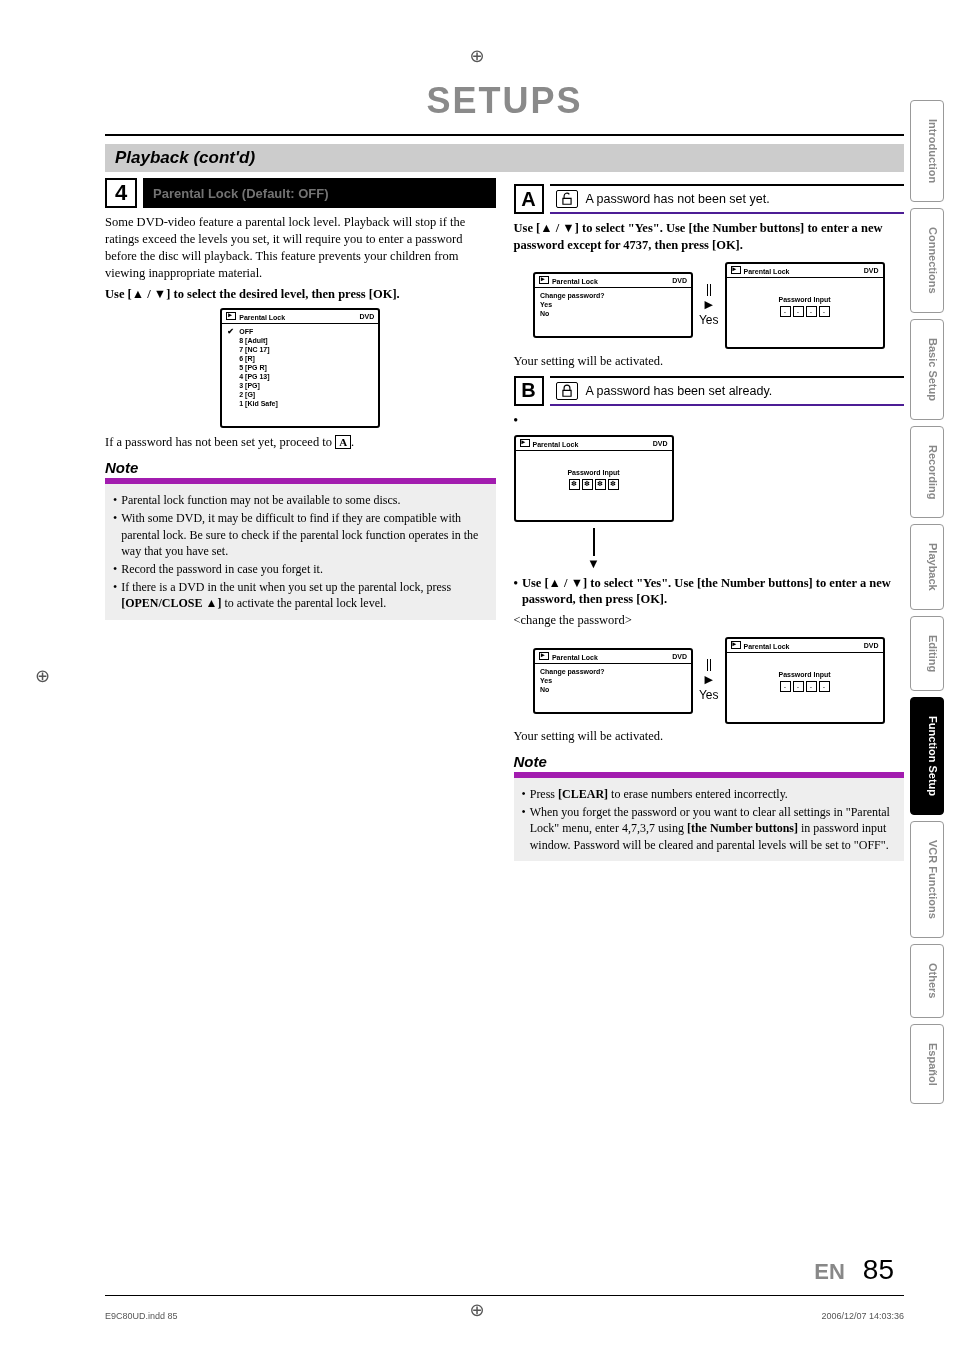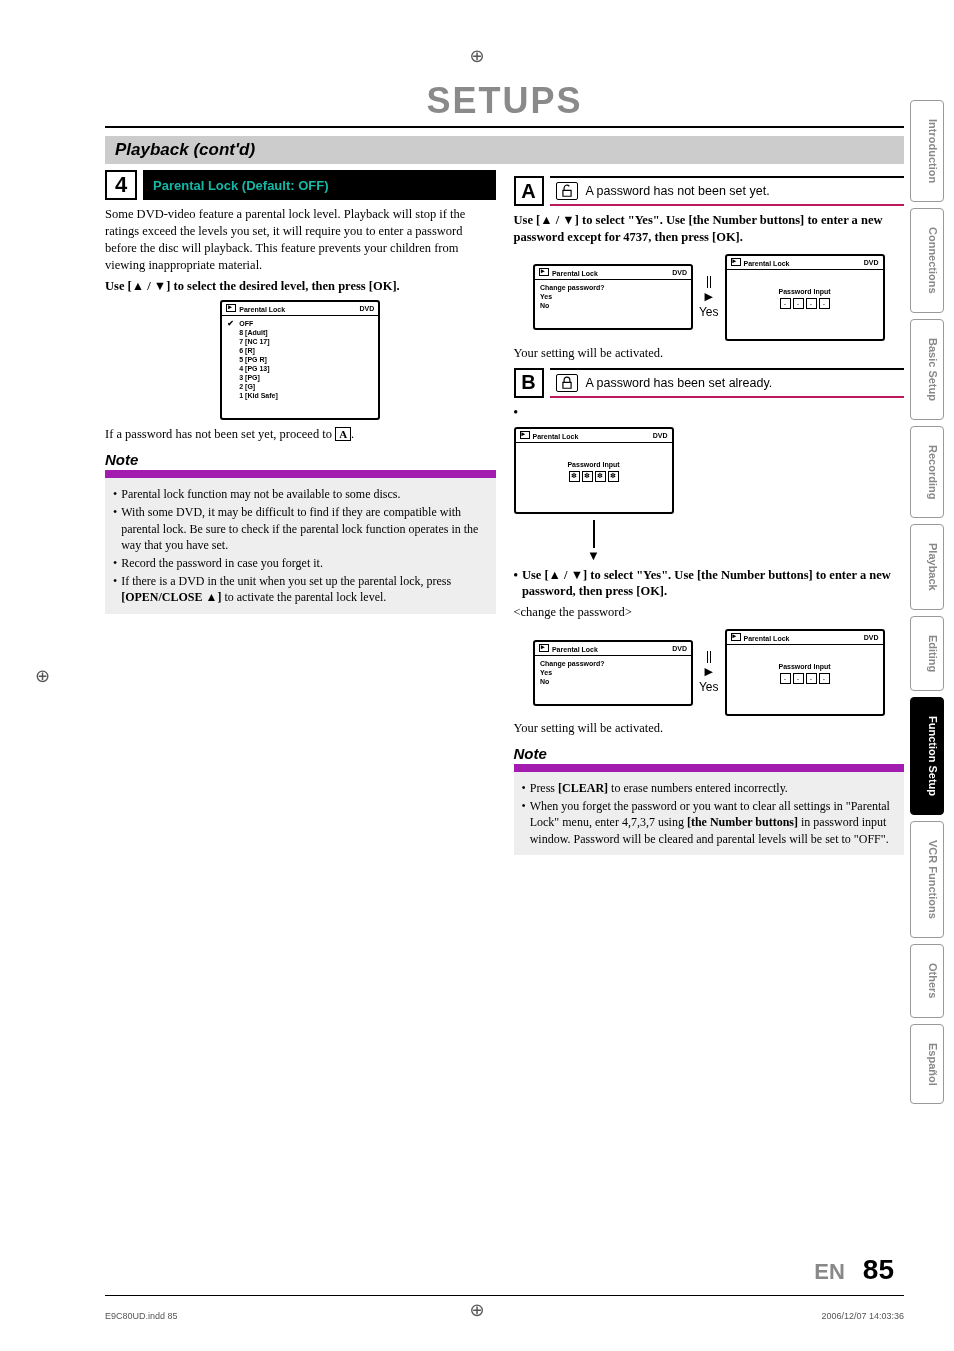--- a/index.html
+++ b/index.html
@@ -25,21 +25,21 @@
   .reg-left { top: 50%; left: 35px; transform: translateY(-50%); }
   .reg-right { top: 50%; right: 20px; transform: translateY(-50%); }
 
   .main-title {
     text-align: center;
     font-size: 36px;
     font-weight: 600;
     color: #8a8a8a;
     letter-spacing: 2px;
     border-bottom: 2px solid #000;
-    padding-bottom: 4px;
+    padding-bottom: 12px;
     margin: 0 0 8px 0;
   }
   .section-hdr {
     background: #ccc;
     font-weight: 700;
     font-style: italic;
     font-size: 17px;
     padding: 4px 10px;
     margin-bottom: 6px;
   }
@@ -59,21 +59,21 @@
     width: 32px;
     font-size: 22px;
     font-weight: 700;
     display: flex;
     align-items: center;
     justify-content: center;
     margin-right: 6px;
   }
   .black-hdr {
     background: #000;
-    color: #14b8a6;
+    color: #737373;
     font-weight: 700;
     font-size: 13px;
     padding: 6px 10px;
     flex: 1;
     display: flex;
     align-items: center;
   }
   .letter-box {
     border: 2px solid #000;
     width: 30px;
@@ -84,21 +84,21 @@
     justify-content: center;
     margin-right: 6px;
   }
   .letter-row {
     display: flex;
     align-items: stretch;
     margin: 6px 0;
   }
   .letter-content {
     border-top: 2px solid #000;
-    border-bottom: 2px solid #be185d;
+    border-bottom: 2px solid #4c1d95;
     flex: 1;
     display: flex;
     align-items: center;
     padding: 4px 6px;
     gap: 8px;
     font-size: 12.5px;
   }
   .lock-icon {
     width: 22px; height: 18px;
     border: 1.5px solid #000;
@@ -166,21 +166,21 @@
     padding: 0 3px;
     font-weight: 700;
     font-size: 11px;
     display: inline-block;
     line-height: 1.1;
   }
 
   .note-hdr {
     font-weight: 700;
     font-style: italic;
-    border-bottom: 8px solid #a21caf;
+    border-bottom: 6px solid #a21caf;
     font-size: 15px;
     margin-top: 8px;
     padding-bottom: 2px;
   }
   .note-body {
     background: #eee;
     padding: 6px 8px;
   }
   .note-body p { font-size: 12px; margin: 2px 0; }
   .bullet { display:flex; gap:4px;}
@@ -220,21 +220,21 @@
 
   .footer {
     position: absolute;
     bottom: 65px;
     right: 60px;
     display: flex;
     align-items: baseline;
     gap: 18px;
   }
   .footer .en { font-size: 22px; font-weight:700; color:#888;}
-  .footer .pg { font-size: 28px; font-weight:700;}
+  .footer .pg { font-size: 28px; font-weight:400;}
   .footer-line {
     position:absolute;
     bottom: 55px;
     left: 105px;
     right: 50px;
     border-top: 1.5px solid #000;
   }
   .print-meta {
     position: absolute;
     bottom: 30px;

